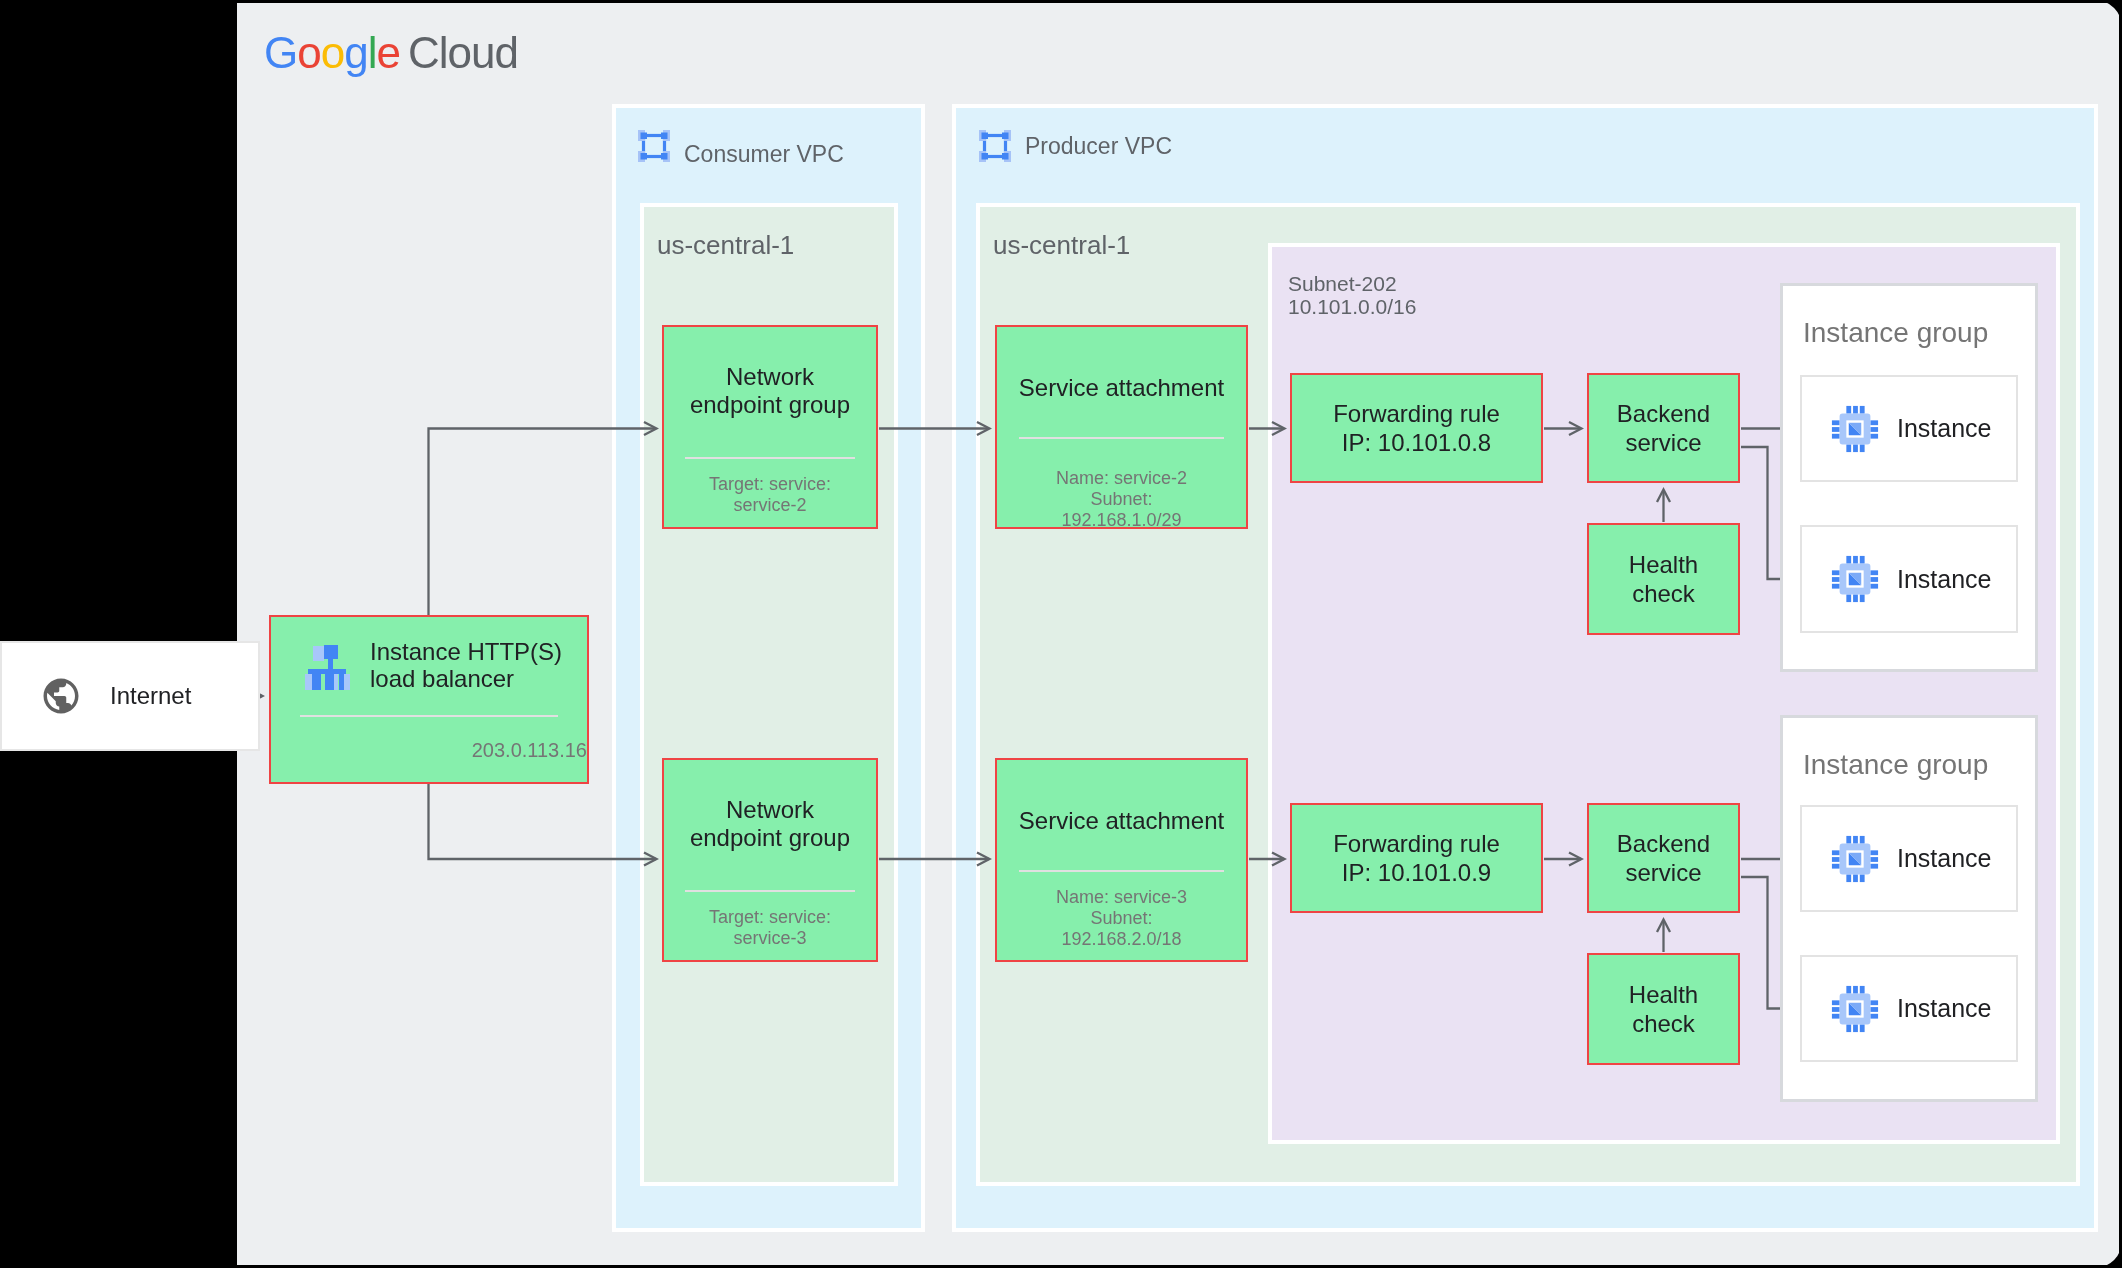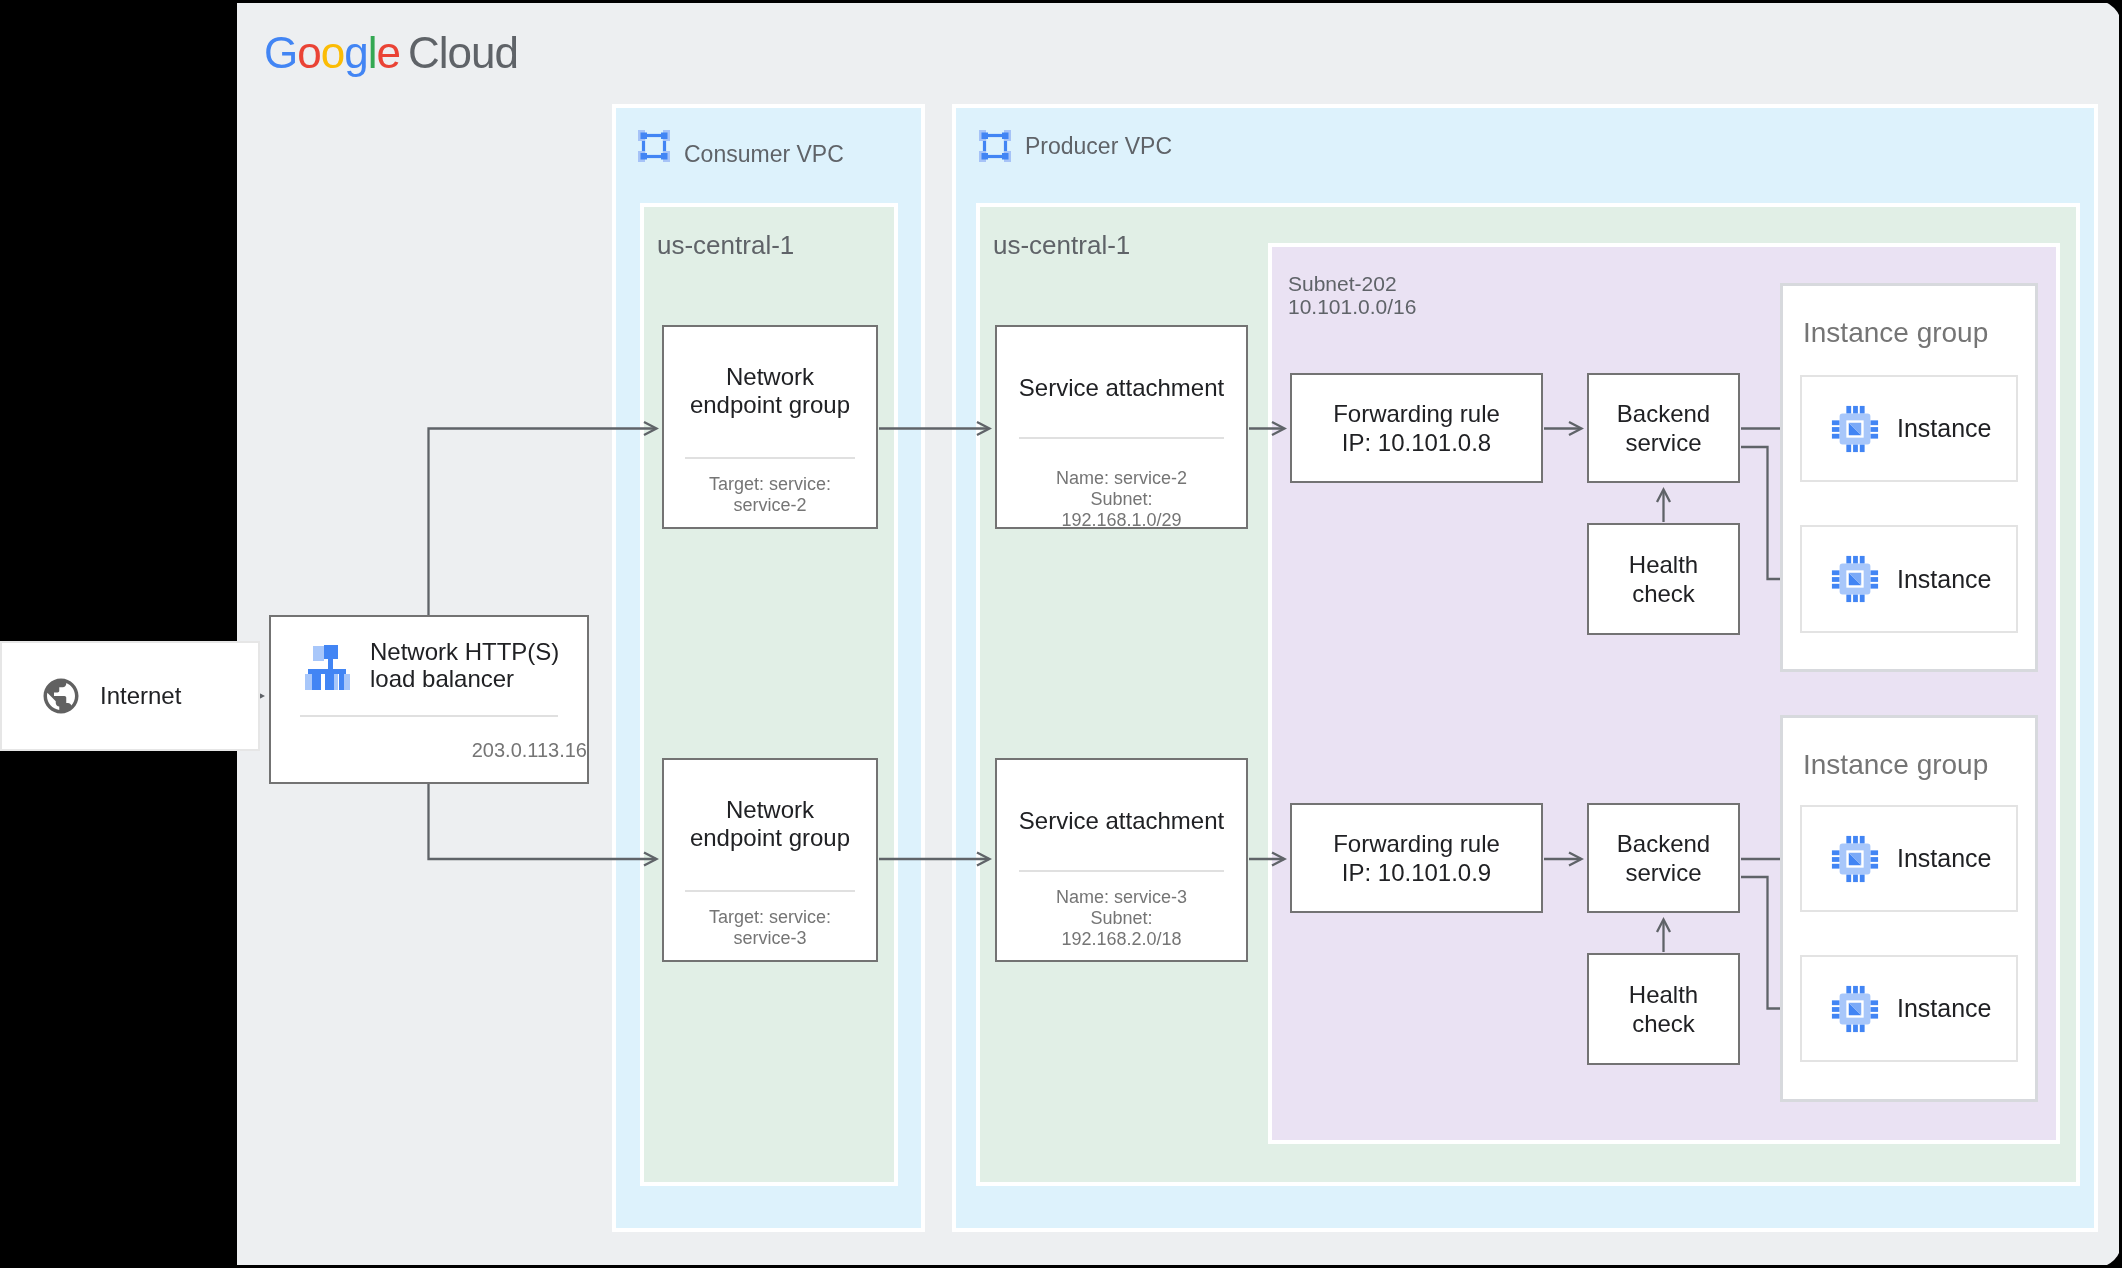--- a/index.html
+++ b/index.html
@@ -16,30 +16,30 @@
   
   .vpc{background:#ddf2fc;border:4px solid #fff;}
   .region{background:#e1efe6;border:4px solid #fff;}
   .subnet{background:#eae2f3;border:4px solid #fff;}
   .vpc-label,.region-label,.subnet-label{color:#5f6368;}
   .vpc-label{font-size:23px;line-height:28px;}
   .region-label{font-size:26px;line-height:25px;}
   .subnet-label{font-size:21px;line-height:23px;}
 
   
-  .box{background:#ffffff;border:2px solid #737373;}
+  .box{background:#86efac;border:2px solid #ef4444;}
   .title{position:absolute;left:0;right:0;text-align:center;font-size:24px;line-height:28px;color:#202124;}
   .sub{position:absolute;left:0;right:0;text-align:center;font-size:18px;line-height:21px;color:#757575;}
   .divider{position:absolute;height:2px;background:#e0e0e0;}
   .centered2{display:flex;flex-direction:column;justify-content:center;align-items:center;
              font-size:24px;line-height:29px;color:#202124;text-align:center;}
 
   
   .internet-box{left:0;top:641px;width:260px;height:110px;background:#fff;border:2px solid #e6e6e6;
-                display:flex;align-items:center;padding-left:38px;gap:18px;}
+                display:flex;align-items:center;padding-left:38px;gap:28px;}
   .internet-label{font-size:24px;color:#202124;}
   .lb-box{left:269px;top:615px;width:320px;height:169px;}
 
   
   .igroup{background:#fff;border:3px solid #d7d9dd;}
   .igroup-label{position:absolute;left:20px;top:31px;font-size:28px;color:#757575;}
   .instance{position:absolute;background:#fff;border:2px solid #e3e3e3;display:flex;align-items:center;
             padding-left:28px;gap:17px;}
   .instance-label{font-size:25px;color:#202124;}
 
@@ -145,21 +145,21 @@
         <rect x="7" y="27" width="38" height="5" fill="#4285f4"></rect>
         <rect x="4" y="32" width="7" height="16" fill="#a8c7fa"></rect>
           <rect x="11" y="32" width="9" height="16" fill="#4285f4"></rect>
         <rect x="24" y="32" width="9" height="16" fill="#4285f4"></rect>
           <rect x="33" y="32" width="4" height="16" fill="#a8c7fa"></rect>
         <rect x="38" y="32" width="5" height="16" fill="#4285f4"></rect>
           <rect x="43" y="32" width="6" height="16" fill="#a8c7fa"></rect>
       </svg>
     </span>
     <div class="abs" style="left:99px;top:21px;font-size:24px;line-height:27px;color:#202124;">
-      <div>Network HTTP(S)</div>
+      <div>Instance HTTP(S)</div>
       <div>load balancer</div>
     </div>
     <div class="divider" style="left:29px;width:258px;top:98px;"></div>
     <div class="abs" style="left:0;right:0;top:122px;text-align:right;font-size:20px;color:#757575;">203.0.113.16</div>
   </div>
 
   <div class="abs box" style="left:662px;top:325px;width:216px;height:204px;">
     <div class="title" style="top:36px;">
       <div>Network</div>
       <div>endpoint group</div>

